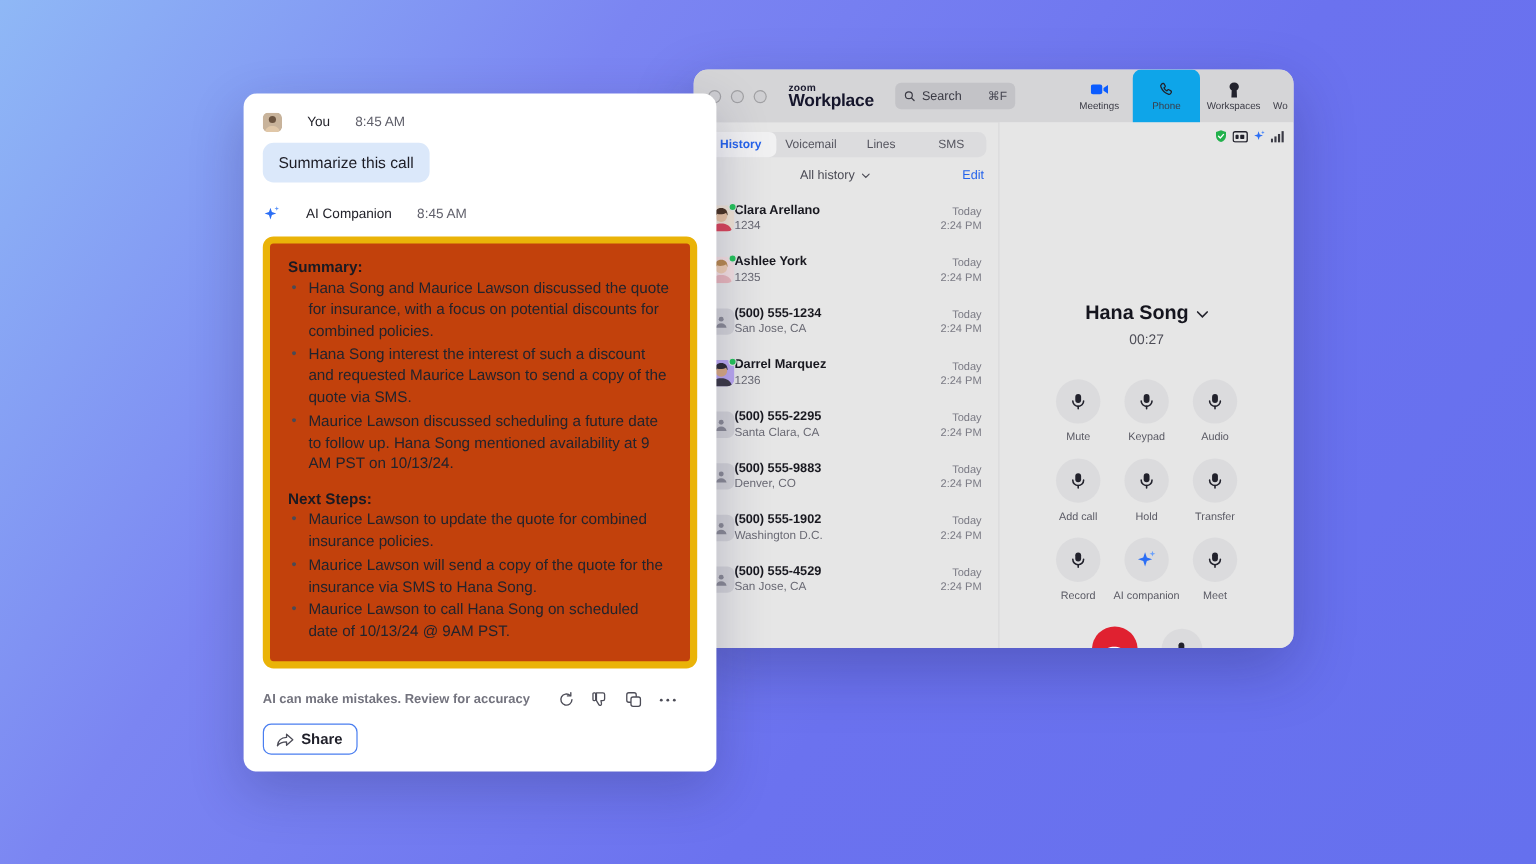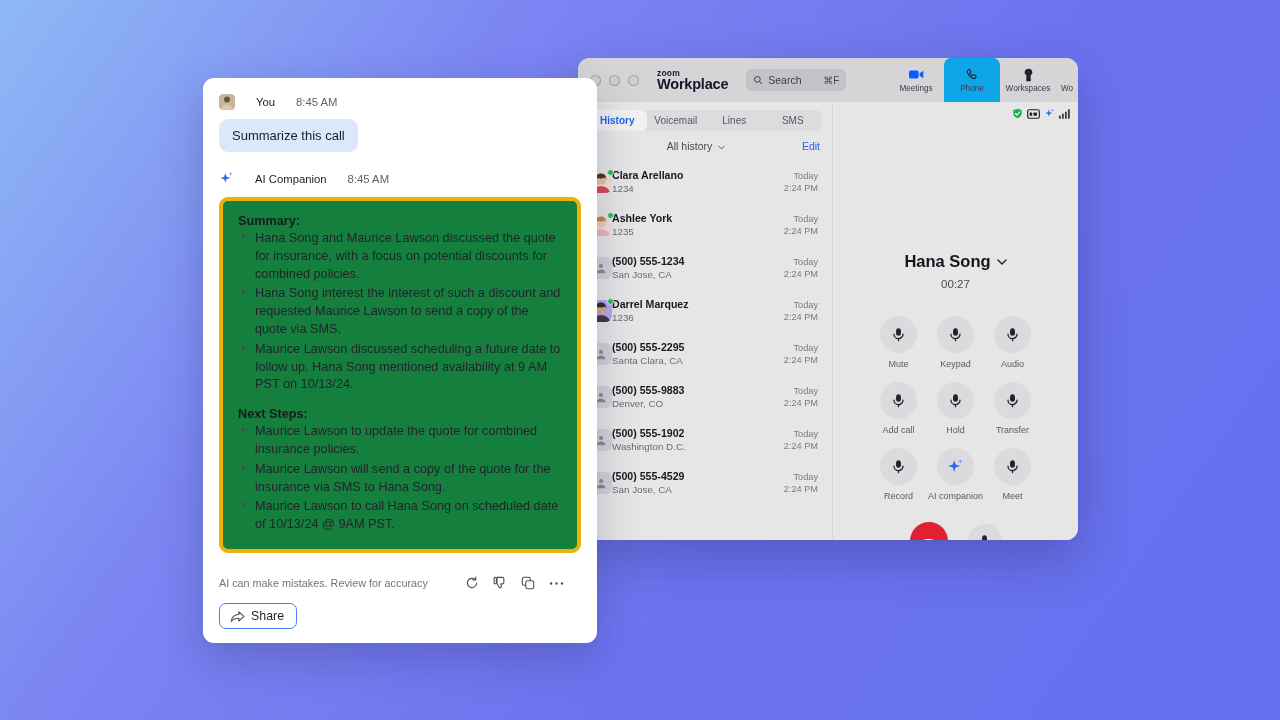--- a/index.html
+++ b/index.html
@@ -202,22 +202,22 @@
     background: #dbe8fa;
     color: #1d1d26;
     border-radius: 9px;
     padding: 9px 13px;
     font-size: 13px;
   }
   #msg-ai { padding: 0 16px; margin-top: 19px; }
   .spark { width: 15px; height: 15px; flex: none; }
   #summary-card {
     margin: 11px 16px 0 16px;
-    background: #15803d;
-    border: 4px solid #eab308;
+    background: #c2410c;
+    border: 6px solid #eab308;
     border-radius: 9px;
     padding: 13px 15px 15px 15px;
   }
   .sec-title {
     font-size: 12.7px; font-weight: 700; color: #1a1a22;
     margin-bottom: 2px;
   }
   .sec-title.second { margin-top: 13px; }
   ul.pts { list-style: none; }
   ul.pts li {
@@ -228,20 +228,21 @@
     margin-top: 2px;
   }
   ul.pts li:before {
     content: "\2022";
     position: absolute; left: 3px; top: -1px;
     font-size: 12px; color: #4a4a55;
   }
   #chat-footer {
     position: absolute; left: 0; right: 0; bottom: 0;
     padding: 0 33px 14px 16px;
+    font-weight: bold;
   }
   #disclaimer-row {
     display: flex; align-items: center;
     padding-top: 10px;
   }
   #disclaimer {
     font-size: 10.8px; color: #73737e;
   }
   #action-icons {
     margin-left: auto; display: flex; align-items: center; gap: 12px;

